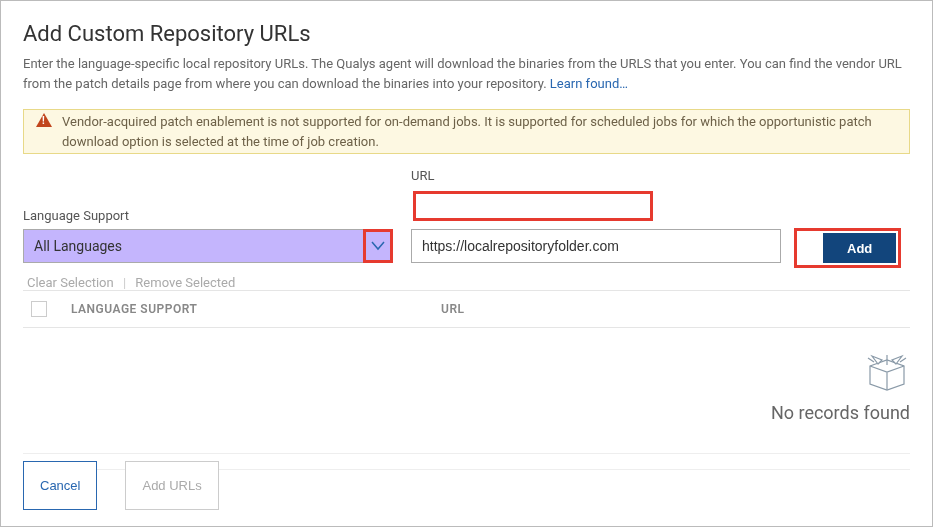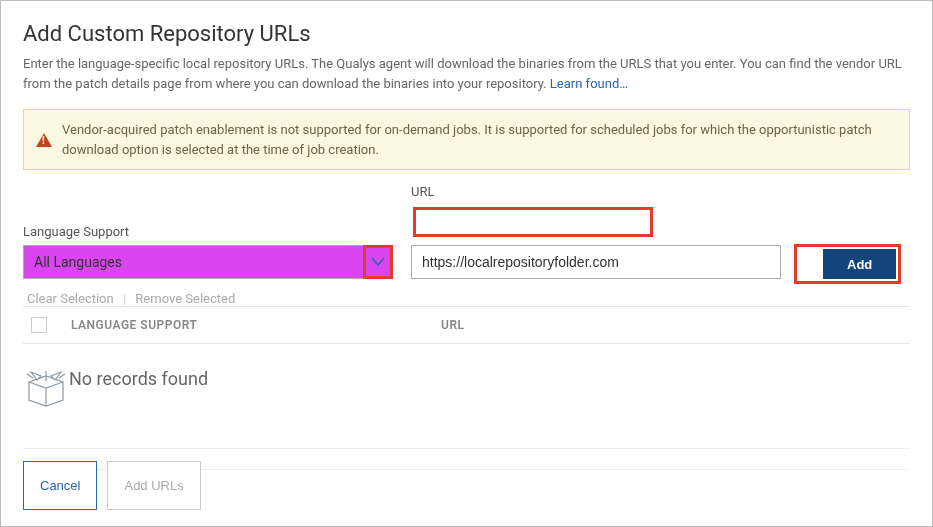--- a/index.html
+++ b/index.html
@@ -21,25 +21,25 @@
     }
     .subtitle {
       font-size: 13px;
       color: #666;
       line-height: 1.5;
       margin-bottom: 16px;
     }
     .link { color: #2967b0; text-decoration: none; }
     .alert {
       display: flex;
-      align-items: center;
+      align-items: flex-start;
       gap: 10px;
       background: #fdf8e2;
       border: 1px solid #e8d988;
-      padding: 10px 12px;
+      padding: 2px 12px;
       margin-bottom: 14px;
     }
     .alert-icon {
       width: 0;
       height: 0;
       border-left: 8px solid transparent;
       border-right: 8px solid transparent;
       border-bottom: 14px solid #c1461d;
       position: relative;
       margin-top: 1px;
@@ -72,21 +72,21 @@
       margin-bottom: 6px;
     }
     .select-wrap { position: relative; width: 370px; }
     .select {
       width: 100%;
       height: 34px;
       border: 1px solid #aaa;
       padding: 0 10px;
       font-size: 14px;
       color: #333;
-      background: #d946ef;
+      background: #c4b5fd;
       display: flex;
       align-items: center;
     }
     .select-caret-box {
       position: absolute;
       right: 0;
       top: 0;
       width: 30px;
       height: 34px;
       border: 3px solid #e63a2f;
@@ -157,34 +157,34 @@
     }
     .th {
       font-size: 12px;
       font-weight: 600;
       letter-spacing: 0.5px;
       color: #888;
     }
     .th-lang { width: 370px; }
     .empty-area {
       display: flex;
-      flex-direction: row;
-      align-items: flex-start;
+      flex-direction: column;
+      align-items: flex-end;
       padding: 24px 0 30px;
       border-bottom: 1px solid #eee;
     }
     .box-svg { width: 46px; height: 40px; margin-bottom: 10px; }
     .empty-text { font-size: 18px; color: #666; }
     .footer {
       position: absolute;
       bottom: 16px;
       left: 22px;
       right: 22px;
       display: flex;
-      gap: 10px;
+      gap: 28px;
     }
     .btn-cancel {
       border: 1px solid #2967b0;
       background: #fff;
       color: #2967b0;
       font-size: 13px;
       font-weight: 500;
       padding: 7px 16px;
       cursor: pointer;
     }

